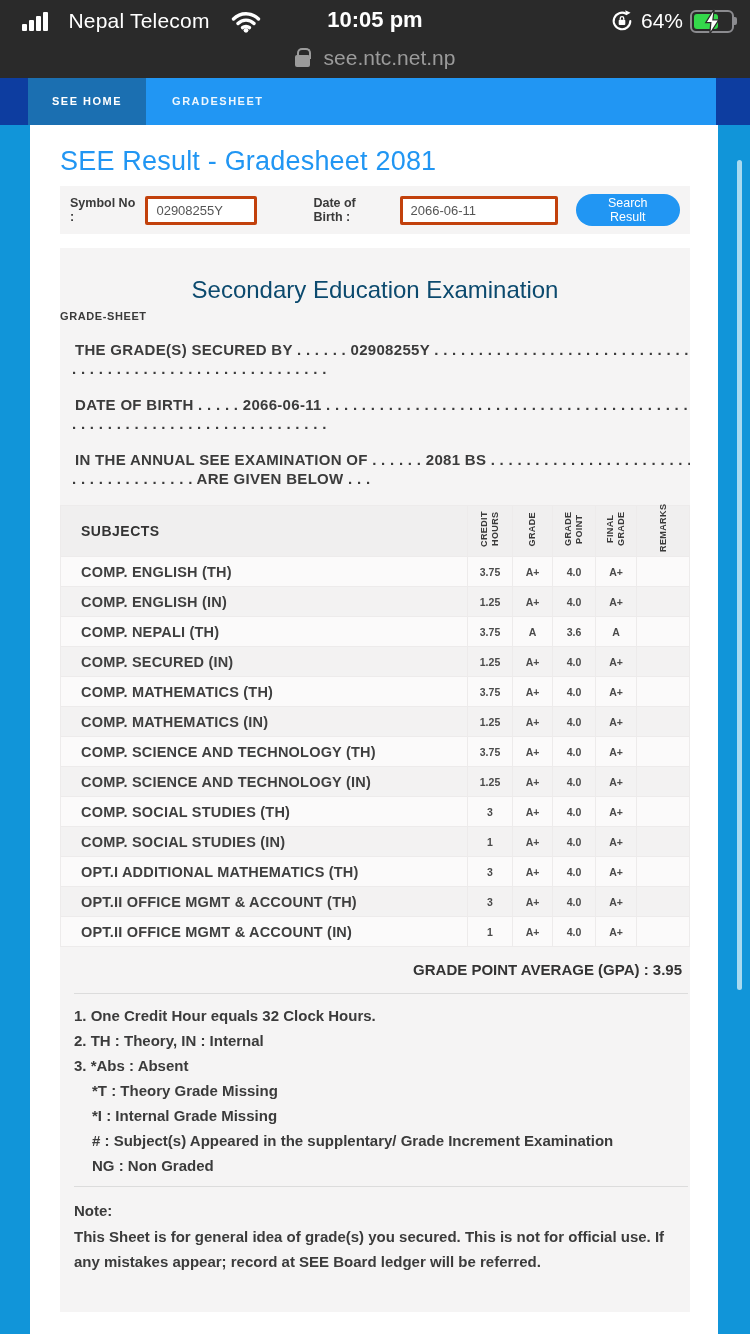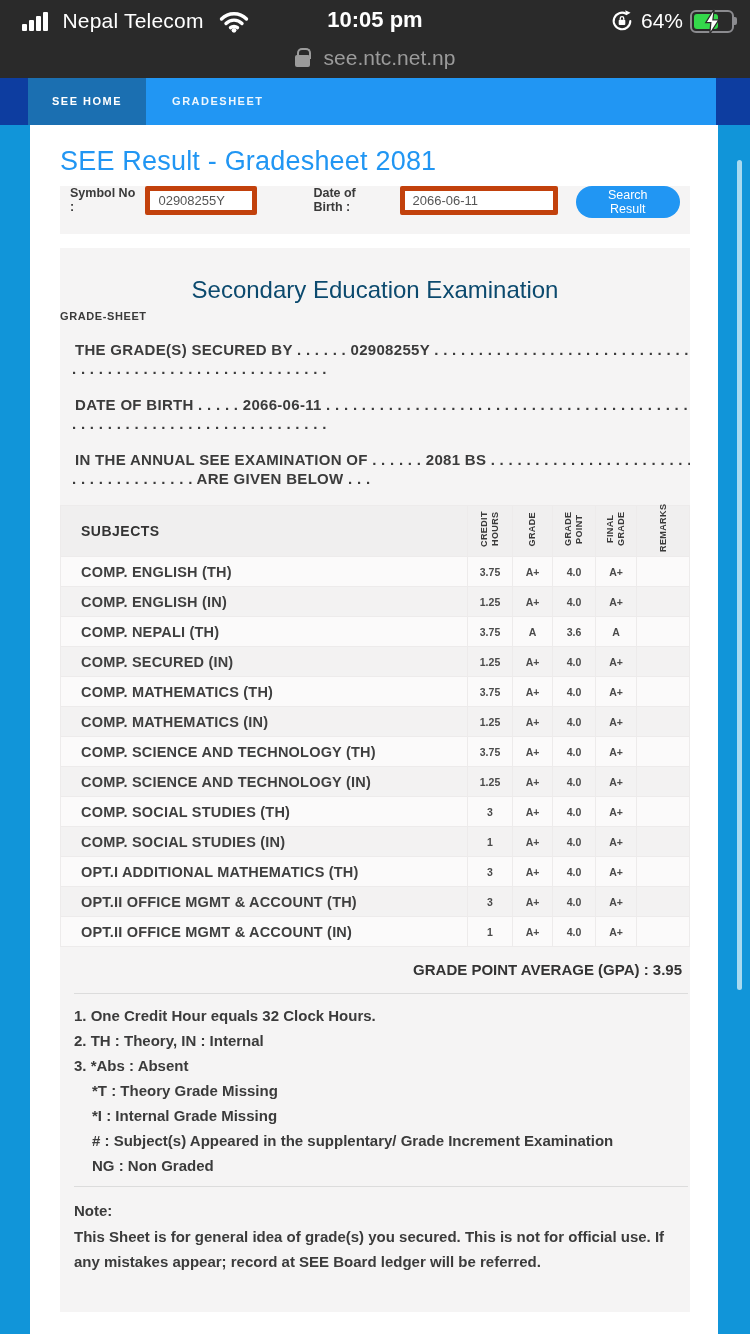--- a/index.html
+++ b/index.html
@@ -3,21 +3,21 @@
 <meta charset="utf-8">
 <style>
   * { margin:0; padding:0; box-sizing:border-box; }
   html,body { width:750px; height:1334px; }
   body { font-family:"Liberation Sans", sans-serif; position:relative; overflow:hidden; background:#1195d9; }
   .screen { position:absolute; inset:0; }
 
   
   .statusbar { position:absolute; left:0; top:0; width:750px; height:78px; background:#2a2a2a; color:#fff; }
   .sb-row1 { position:absolute; left:0; top:4px; width:100%; height:34px; }
-  .sb-left { position:absolute; left:22px; top:0; height:34px; display:flex; align-items:center; gap:15px; }
+  .sb-left { position:absolute; left:22px; top:0; height:34px; display:flex; align-items:center; gap:21px; }
   .carrier { font-size:21px; letter-spacing:.2px; }
   .sigbars { display:flex; align-items:flex-end; gap:2.5px; height:20px; }
   .sigbars i { display:block; width:4.5px; background:#fff; border-radius:1px; }
   .sigbars i:nth-child(1){height:7px;} .sigbars i:nth-child(2){height:11px;}
   .sigbars i:nth-child(3){height:15px;} .sigbars i:nth-child(4){height:19px;}
   .sb-time { position:absolute; left:0; right:0; top:3px; text-align:center; font-size:22px; font-weight:700; }
   .sb-right { position:absolute; right:10px; top:0; height:34px; display:flex; align-items:center; gap:7px; }
   .pct { font-size:21px; }
   .battery { position:relative; width:50px; height:23px; display:inline-block; }
   .bat-body { position:absolute; left:0; top:0; width:44px; height:23px; border:2px solid #8b8b8f; border-radius:6px; }
@@ -34,23 +34,23 @@
   .nav-inner { position:absolute; left:28px; right:34px; top:0; height:47px; background:#2196f3; display:flex; }
   .tab { height:47px; line-height:47px; font-size:11px; font-weight:700; letter-spacing:1.5px; color:#fff; padding:0 24px; }
   .tab.active { background:#1b6fb1; }
   .tab.inactive { color:rgba(255,255,255,.92); margin-left:2px; }
 
   
   .page { position:absolute; left:30px; right:32px; top:125px; bottom:0; background:#fff; overflow:hidden; }
   .page-inner { padding:0 28px 0 30px; }
   .page-title { margin-top:21px; font-size:27px; font-weight:400; color:#2196f3; letter-spacing:.2px; }
 
-  .form { margin-top:9px; height:48px; background:#f5f4f4; display:flex; padding:0 10px; }
+  .form { margin-top:9px; height:48px; background:#f5f4f4; display:flex; align-items:center; padding:0 10px; }
   .flabel { font-size:12.5px; font-weight:700; color:#3a3a3a; }
-  .finput { height:29px; border:5px solid #c2410c; border-radius:2px; background:#fff; font-family:"Liberation Sans",sans-serif; font-size:13px; color:#555; padding:0 8px; }
+  .finput { height:29px; border:3px solid #c2410c; border-radius:2px; background:#fff; font-family:"Liberation Sans",sans-serif; font-size:13px; color:#555; padding:0 8px; }
   #symbol-input { width:112px; margin-left:10px; }
   #dob-label { margin-left:56px; }
   #dob-input { width:158px; margin-left:12px; }
   .search-btn { margin-left:18px; background:#2196f3; color:#fff; border:none; border-radius:17px; height:32px; padding:0 17px; font-family:"Liberation Sans",sans-serif; font-size:12.5px; cursor:pointer; }
 
   
   .card { margin-top:14px; background:#f5f4f4; padding:28px 0 38px 0; color:#3b3b3b; }
   .card-title { text-align:center; font-size:24px; font-weight:400; color:#0c4a6e; line-height:28px; }
   .card-sub { font-size:11px; font-weight:700; letter-spacing:.6px; margin-top:6px; color:#3a3a3a; }
   .statements { margin-top:18px; padding-left:12px; }

